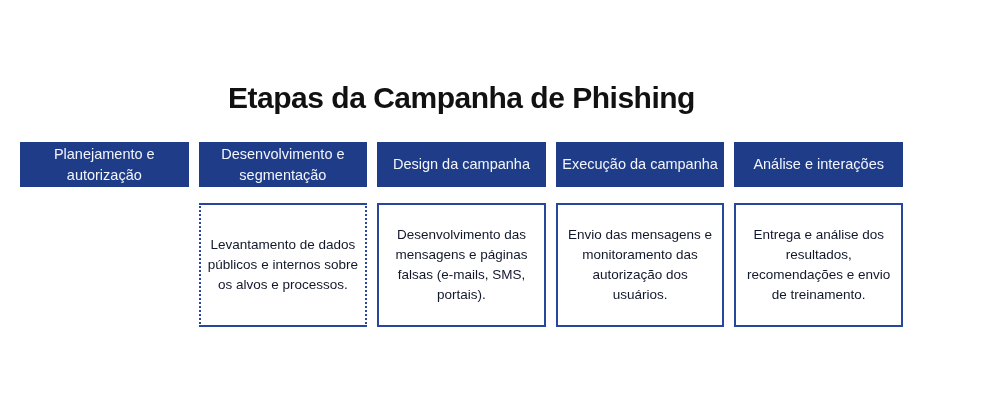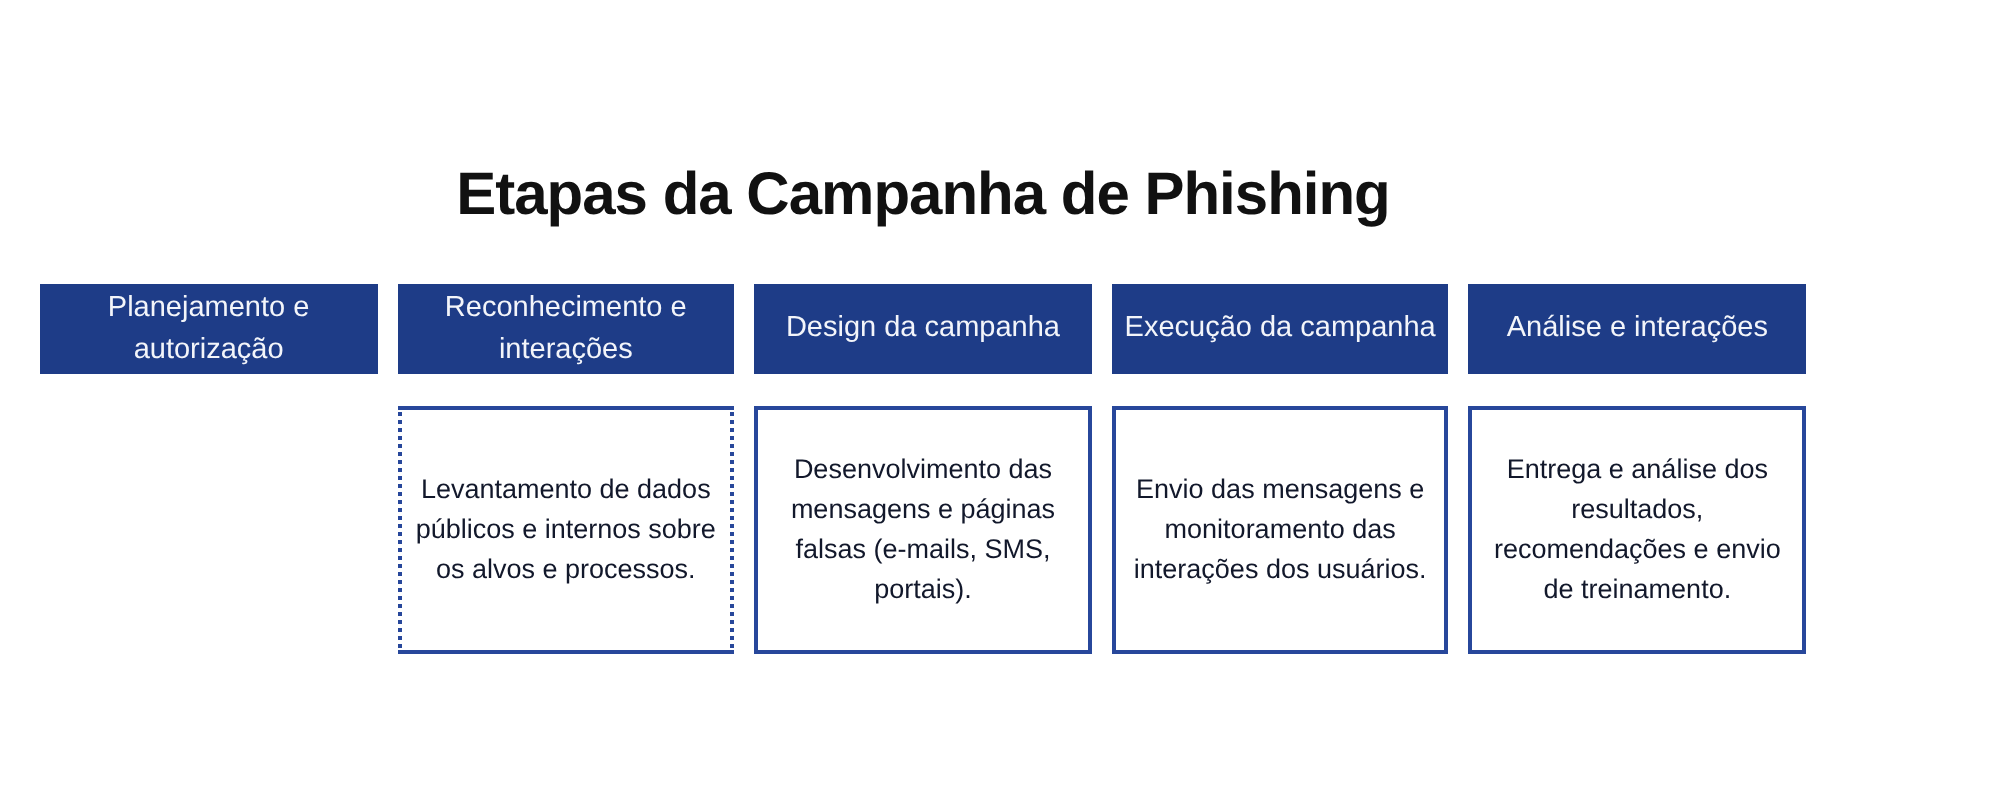--- a/index.html
+++ b/index.html
@@ -76,32 +76,32 @@
 <div class="canvas">
   <h1 class="title">Etapas da Campanha de Phishing</h1>
 
   <div class="stages">
 
     <div class="stage">
       <div class="stage-header">Planejamento e autorização</div>
     </div>
 
     <div class="stage">
-      <div class="stage-header">Reconhecimento e interações</div>
+      <div class="stage-header">Desenvolvimento e segmentação</div>
       <div class="stage-body dotted-sides">Levantamento de dados públicos e internos sobre os alvos e processos.</div>
     </div>
 
     <div class="stage">
       <div class="stage-header">Design da campanha</div>
       <div class="stage-body">Desenvolvimento das mensagens e páginas falsas (e-mails, SMS, portais).</div>
     </div>
 
     <div class="stage">
       <div class="stage-header">Execução da campanha</div>
-      <div class="stage-body">Envio das mensagens e monitoramento das interações dos usuários.</div>
+      <div class="stage-body">Envio das mensagens e monitoramento das autorização dos usuários.</div>
     </div>
 
 
     <div class="stage">
       <div class="stage-header">Análise e interações</div>
       <div class="stage-body">Entrega e análise dos resultados, recomendações e envio de treinamento.</div>
     </div>
 
   </div>
 </div>

